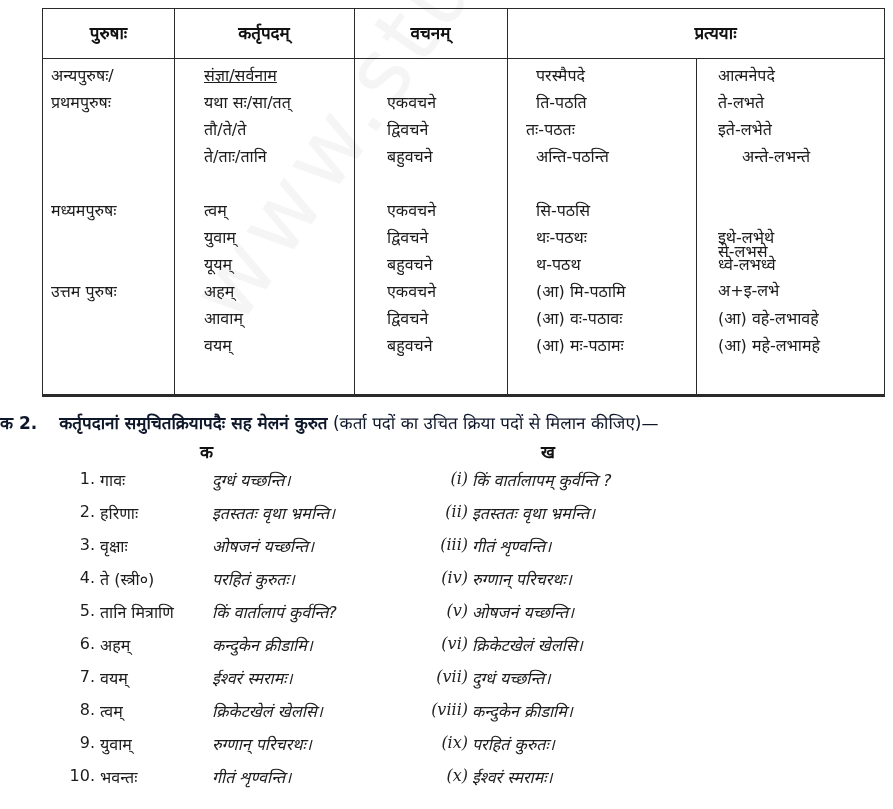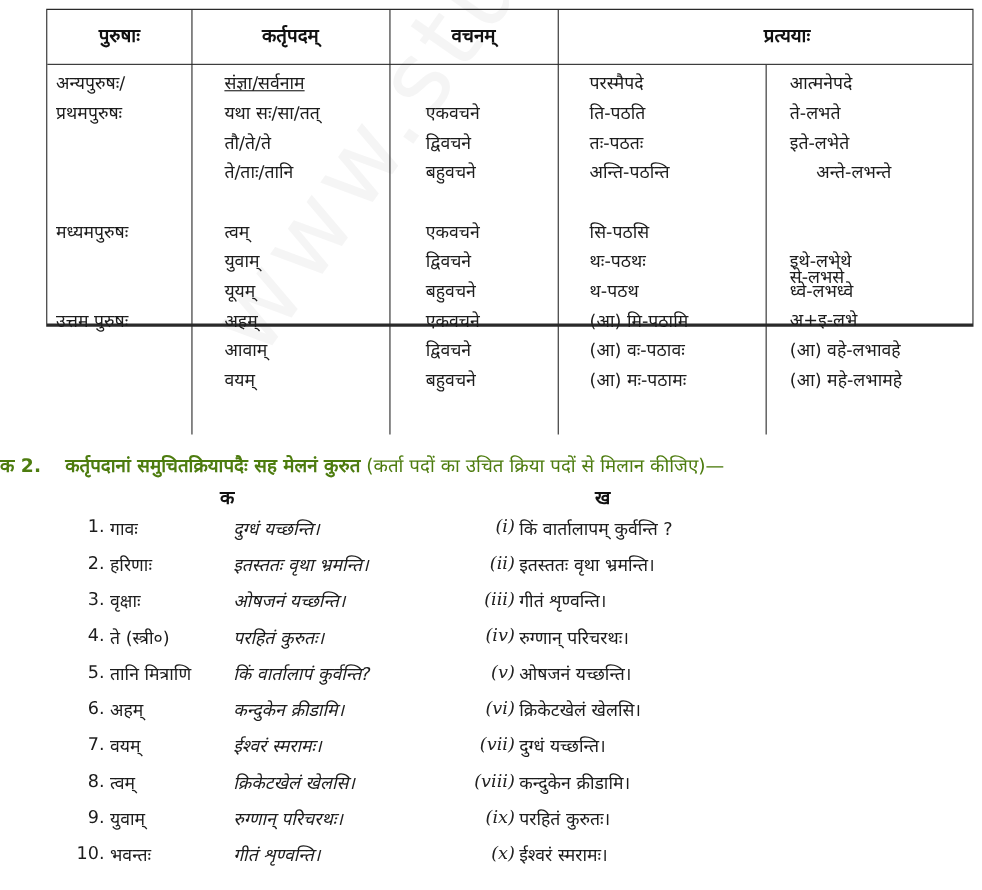--- a/index.html
+++ b/index.html
@@ -19,21 +19,21 @@
     position: absolute;
     left: 0; top: 0;
     width: 893px; height: 809px;
   }
   
   .conj-table {
     position: absolute;
     left: 42px;
     top: 8px;
     width: 843px;
-    height: 289px;
+    height: 389px;
     border: 1.5px solid #2a2a2a;
     border-bottom-width: 3px;
     box-sizing: border-box;
   }
   .thead {
     position: absolute;
     left: 0; top: 0;
     width: 100%;
     height: 50px;
     border-bottom: 1.5px solid #2a2a2a;
@@ -61,21 +61,21 @@
     color: #1c1c1c;
     line-height: 20px;
   }
   
   .ex-heading {
     position: absolute;
     left: 0px;
     top: 411px;
     font-size: 17px;
     white-space: nowrap;
-    color: #4d7c0f;
+    color: #0f172a;
   }
   .ex-heading .qnum {
     font-weight: bold;
     margin-right: 22px;
   }
   .ex-heading .title-bold {
     font-weight: bold;
   }
   .col-label {
     position: absolute;
@@ -114,20 +114,21 @@
     right: calc(893px - 468px);
     font-family: "DejaVu Serif", "Liberation Serif", serif;
     font-style: italic;
     white-space: nowrap;
     color: #222;
   }
   .ex-row .verb-b {
     position: absolute;
     left: 472px;
     white-space: nowrap;
+    font-style: italic;
   }
   
   .watermark {
     position: absolute;
     left: 170px;
     top: 280px;
     font-size: 90px;
     color: rgba(160, 160, 160, 0.10);
     transform: rotate(-55deg);
     transform-origin: left top;
@@ -179,21 +180,21 @@
     <div class="cell" style="left:344px;top:138px;">बहुवचने</div>
     <div class="cell" style="left:344px;top:192px;">एकवचने</div>
     <div class="cell" style="left:344px;top:219px;">द्विवचने</div>
     <div class="cell" style="left:344px;top:246px;">बहुवचने</div>
     <div class="cell" style="left:344px;top:273px;">एकवचने</div>
     <div class="cell" style="left:344px;top:300px;">द्विवचने</div>
     <div class="cell" style="left:344px;top:327px;">बहुवचने</div>
 
     <div class="cell" style="left:493px;top:57px;">परस्मैपदे</div>
     <div class="cell" style="left:493px;top:84px;">ति-पठति</div>
-    <div class="cell" style="left:493px;top:111px;">तः-पठतः</div>
+    <div class="cell" style="left:483px;top:111px;">तः-पठतः</div>
     <div class="cell" style="left:493px;top:138px;">अन्ति-पठन्ति</div>
     <div class="cell" style="left:493px;top:192px;">सि-पठसि</div>
     <div class="cell" style="left:493px;top:219px;">थः-पठथः</div>
     <div class="cell" style="left:493px;top:246px;">थ-पठथ</div>
     <div class="cell" style="left:493px;top:273px;">(आ) मि-पठामि</div>
     <div class="cell" style="left:493px;top:300px;">(आ) वः-पठावः</div>
     <div class="cell" style="left:493px;top:327px;">(आ) मः-पठामः</div>
 
     <div class="cell" style="left:675px;top:57px;">आत्मनेपदे</div>
     <div class="cell" style="left:675px;top:84px;">ते-लभते</div>

